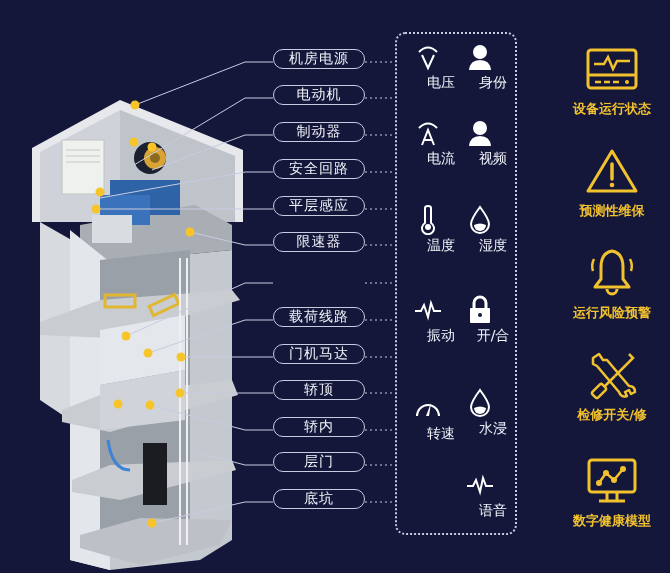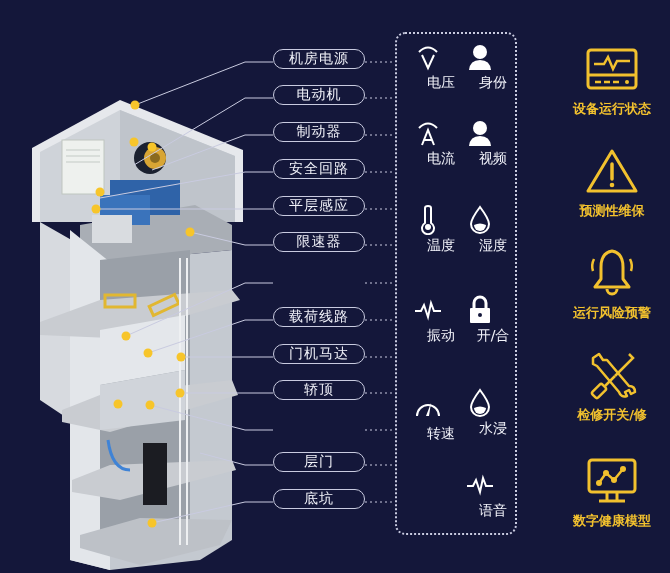--- a/index.html
+++ b/index.html
@@ -158,20 +158,21 @@
 
   <div class="pill" style="top:49px">机房电源</div>
   <div class="pill" style="top:85px">电动机</div>
   <div class="pill" style="top:122px">制动器</div>
   <div class="pill" style="top:159px">安全回路</div>
   <div class="pill" style="top:196px">平层感应</div>
   <div class="pill" style="top:232px">限速器</div>
   <div class="pill" style="top:307px">载荷线路</div>
   <div class="pill" style="top:344px">门机马达</div>
   <div class="pill" style="top:380px">轿顶</div>
+  <div class="pill" style="top:417px">轿内</div>
   <div class="pill" style="top:452px">层门</div>
   <div class="pill" style="top:489px">底坑</div>
 
   <div class="sensor-box"></div>
 
   <div class="sensor" style="left:398px; top:42px">
     <div class="ico">
       <svg width="26" height="28" viewBox="0 0 26 28">
           <path d="M4,9 Q13,0 22,9" stroke="#fff" stroke-width="2" fill="none"></path>
           <path d="M7,12 L13,25 L19,12" stroke="#fff" stroke-width="2" fill="none"></path>

